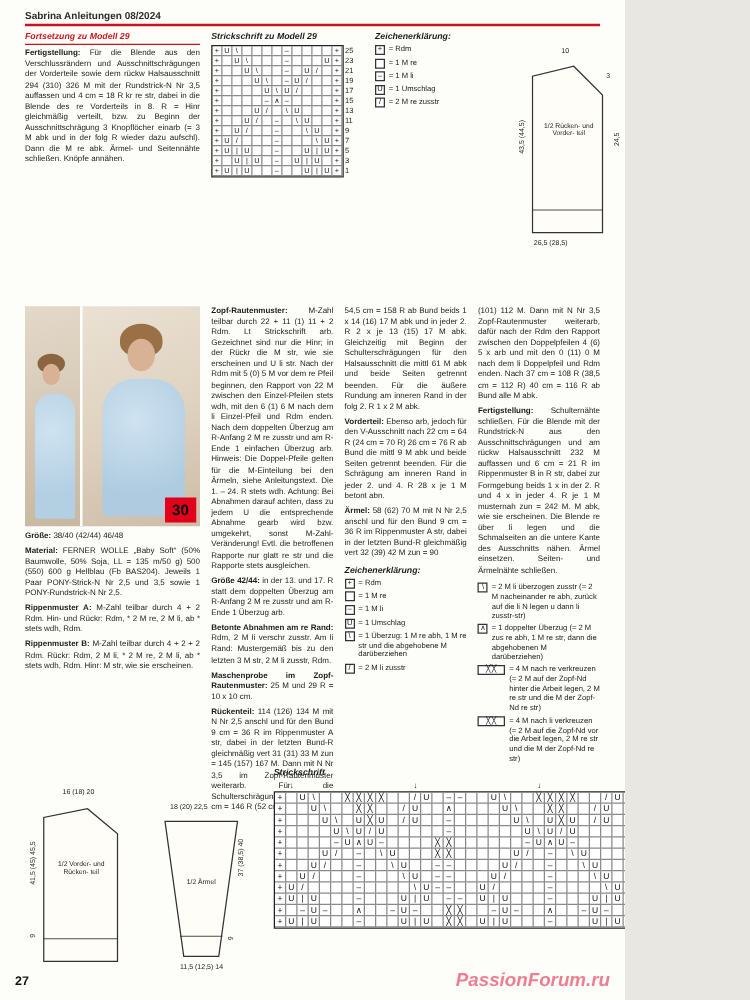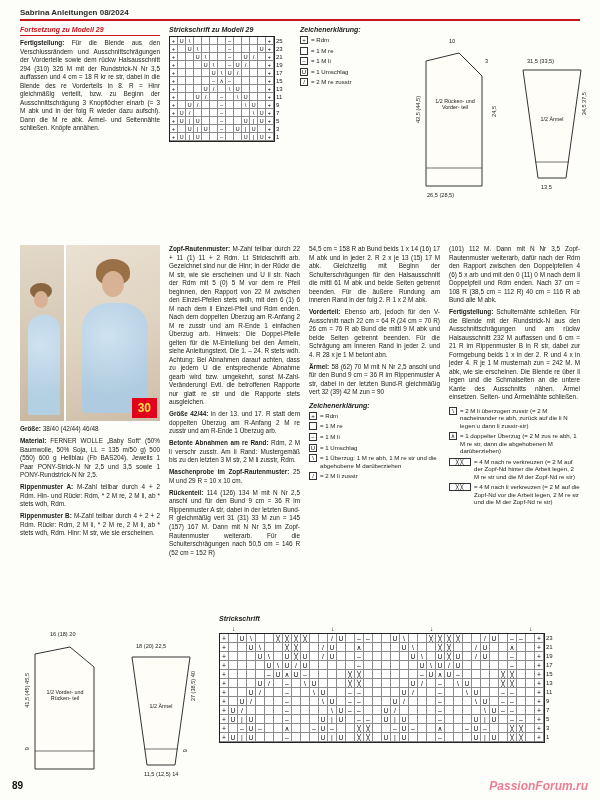--- a/index.html
+++ b/index.html
@@ -1,18 +1,18 @@
 <!DOCTYPE html>
 <html><head>
 <meta charset="utf-8">
 <style>
   *{margin:0;padding:0;box-sizing:border-box}
   html,body{width:600px;height:800px}
   body{font-family:"Liberation Sans",sans-serif;color:#1b1b1b;background:#e9e7e2}
-  .page{position:relative;width:600px;height:800px;background:#fdfdfa;padding:8px 20px 0 20px;overflow:hidden}
+  .page{position:relative;width:500px;height:800px;background:#fdfdfa;padding:8px 20px 0 20px;overflow:hidden}
   .mag-header{font-size:8px;font-weight:bold;color:#2b2b2b}
   .header-rule{border-top:2px solid #c9151e;margin-top:2px}
 
   .top-section{display:flex;gap:9px;margin-top:5px;height:212px}
   .col-cont{width:140px;flex:0 0 auto}
   .cont-label{color:#c9151e;font-weight:bold;font-style:italic;font-size:7px;border-bottom:1px solid #c9151e;padding-bottom:2px;margin-bottom:3px}
   .body-text{font-size:6.4px;line-height:1.33;text-align:justify}
   .para{margin-bottom:3.5px}
   .para b{font-weight:bold}
   .sec-title{font-size:7px;font-style:italic;font-weight:bold;margin-bottom:3px}
@@ -46,30 +46,30 @@
   .main-section{display:flex;gap:9px;margin-top:7px;height:368px}
   .col-photo{width:140px;flex:0 0 auto}
   .photo{position:relative;width:140px;height:176px;overflow:hidden;background:linear-gradient(160deg,#ece4d6 0%,#dfd2c0 55%,#cdbca6 100%)}
   .photo .strip{position:absolute;left:0;top:0;width:46px;height:100%;background:linear-gradient(170deg,#e3d9c9,#c8b8a2);border-right:2px solid #fff}
   .photo .sweater{position:absolute;left:62px;top:58px;width:66px;height:110px;border-radius:26px 26px 4px 4px;background:radial-gradient(circle at 40% 30%,#cfe2f0,#aecbdf 70%)}
   .photo .sweater2{position:absolute;left:8px;top:70px;width:32px;height:100px;border-radius:14px 14px 2px 2px;background:radial-gradient(circle at 40% 30%,#cfe2f0,#b3cfe2 70%)}
   .photo .head{position:absolute;left:82px;top:26px;width:22px;height:26px;border-radius:50%;background:#d9b295}
   .photo .hair{position:absolute;left:76px;top:14px;width:34px;height:26px;border-radius:50% 50% 40% 40%;background:#9a7047}
   .photo .head2{position:absolute;left:14px;top:46px;width:14px;height:17px;border-radius:50%;background:#d9b295}
   .photo .hair2{position:absolute;left:10px;top:38px;width:22px;height:16px;border-radius:50%;background:#8a6540}
-  .badge{position:absolute;right:3px;bottom:3px;background:#e2001a;color:#fde047;font-weight:bold;font-size:12px;line-height:1;padding:4px 6px}
+  .badge{position:absolute;right:3px;bottom:3px;background:#e2001a;color:#000000;font-weight:bold;font-size:12px;line-height:1;padding:4px 6px}
   .info-text{margin-top:4px}
   .main-col{flex:1 1 0;min-width:0}
 
   .bottom-section{display:flex;gap:14px;margin-top:2px}
   .bottom-schems{width:185px;flex:0 0 auto;display:flex;gap:12px;padding-top:16px}
   .bottom-chart{flex:1 1 auto}
 
   .footer-num{position:absolute;left:12px;bottom:9px;font-weight:bold;font-size:10px;color:#111}
-  .watermark{position:absolute;right:12px;bottom:7px;color:#ee7e92;font-weight:bold;font-style:italic;font-size:12px}
+  .watermark{position:absolute;right:12px;bottom:7px;color:#ee7e92;font-weight:bold;font-style:italic;font-size:15px}
 </style>
 </head>
 <body>
 
 <div class="page">
 
   <div class="mag-header">Sabrina Anleitungen 08/2024</div>
   <div class="header-rule"></div>
 
   <div class="top-section">
@@ -947,15 +947,15 @@
               <span class="cell">╳</span>
               <span class="cell">╳</span>
               <span class="cell"></span>
               <span class="cell">+</span>
               <span class="rownum">1</span>
             </div></div>
       </div>
     </div>
   </div>
 
-  <div class="footer-num">89</div>
+  <div class="footer-num">27</div>
   <div class="watermark">PassionForum.ru</div>
 </div>
 
 </body></html>

